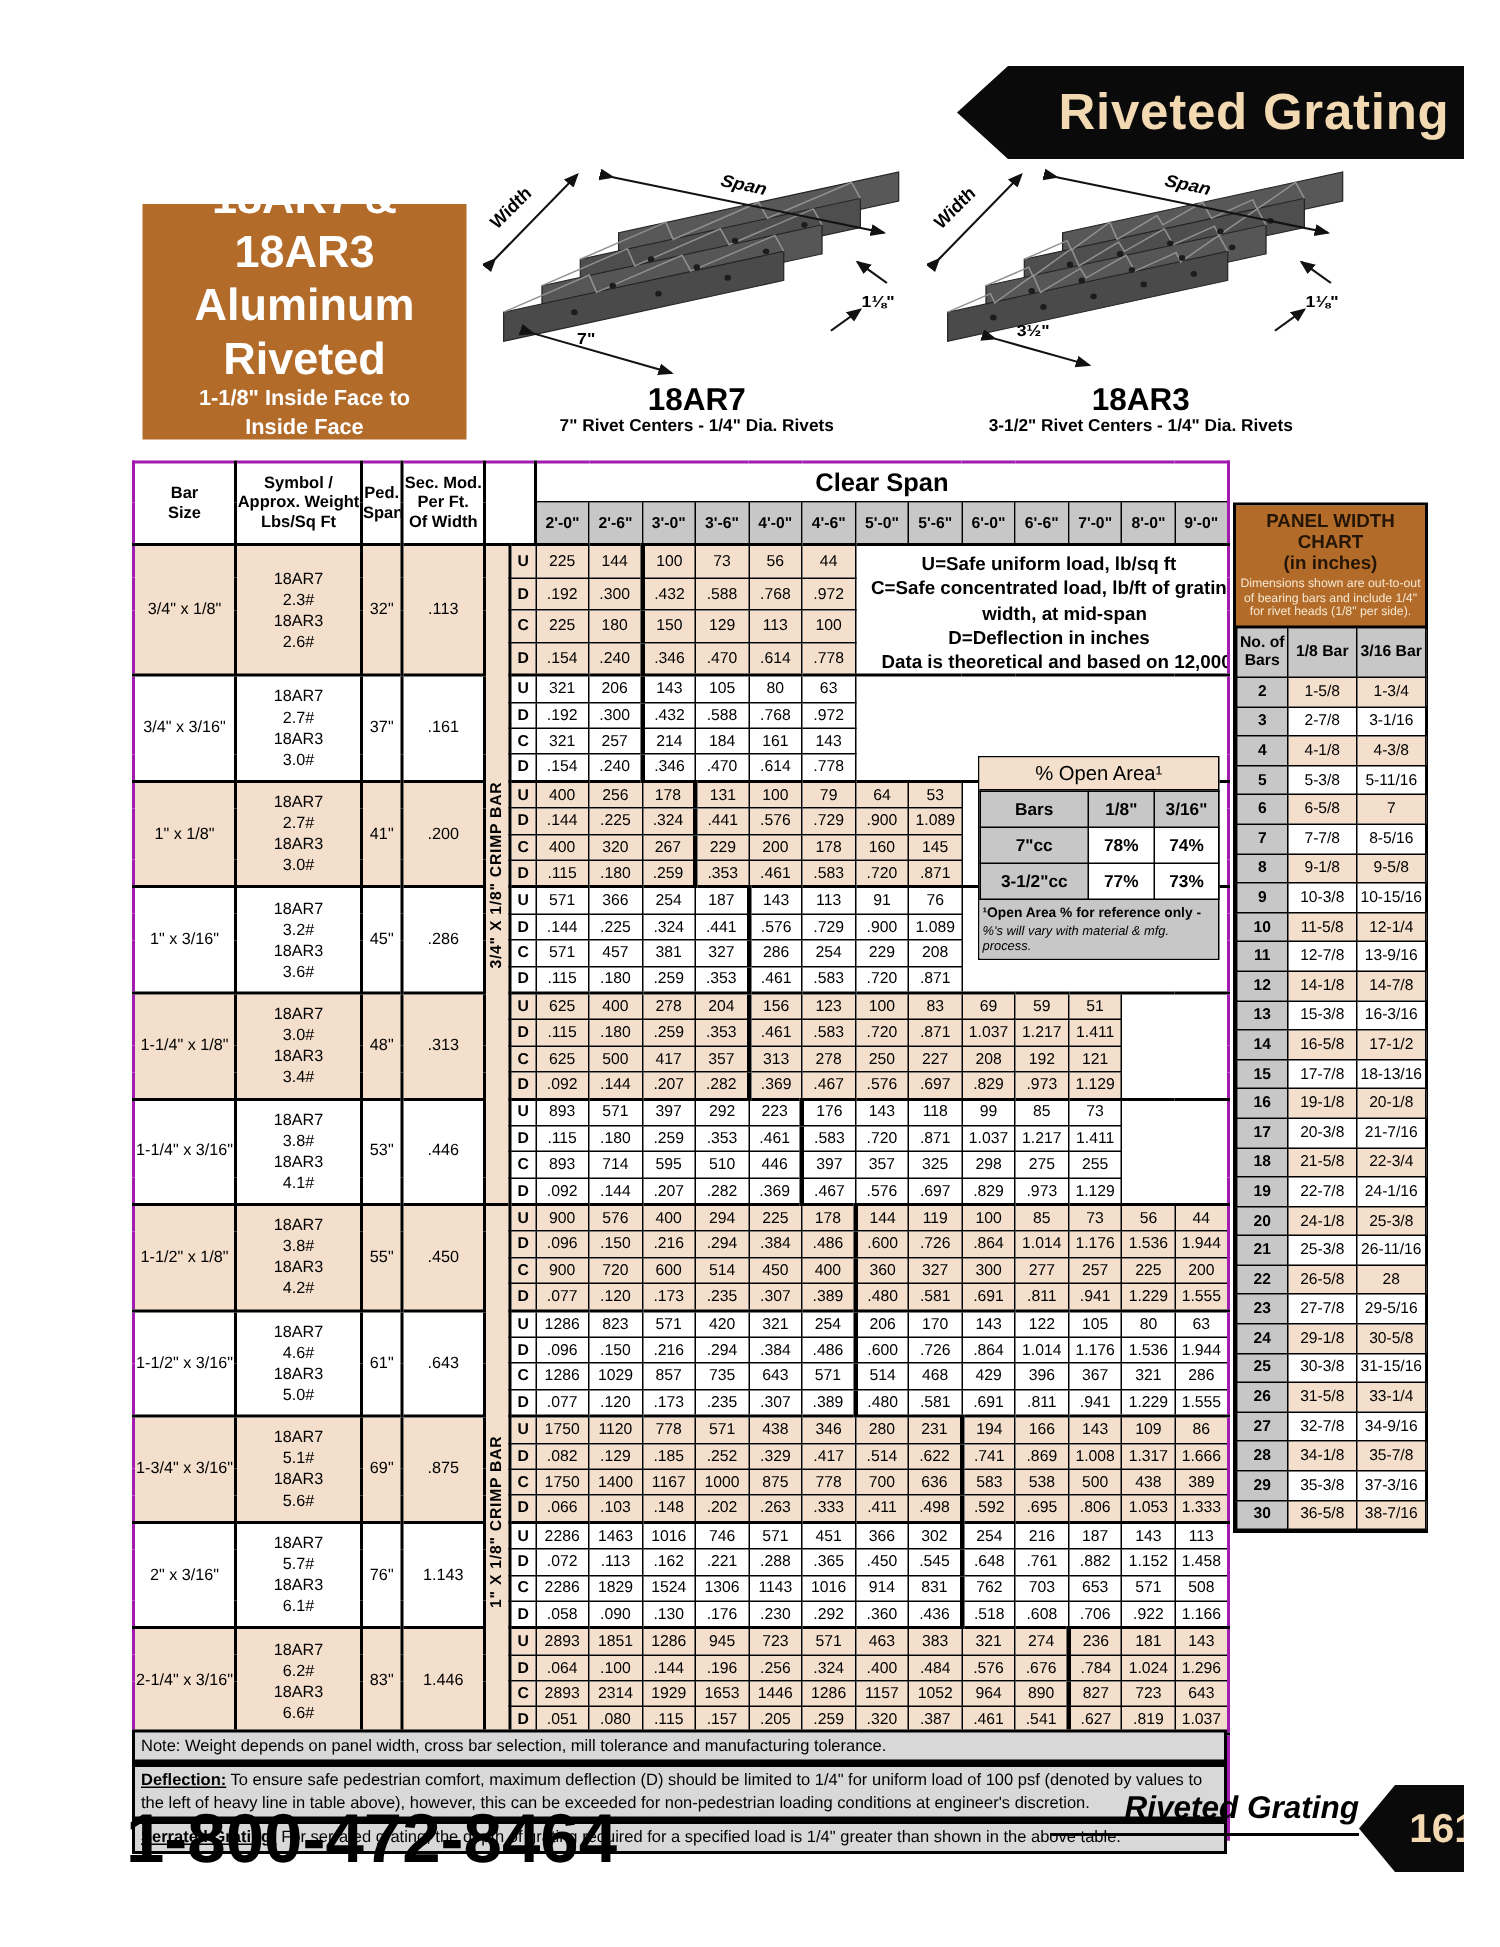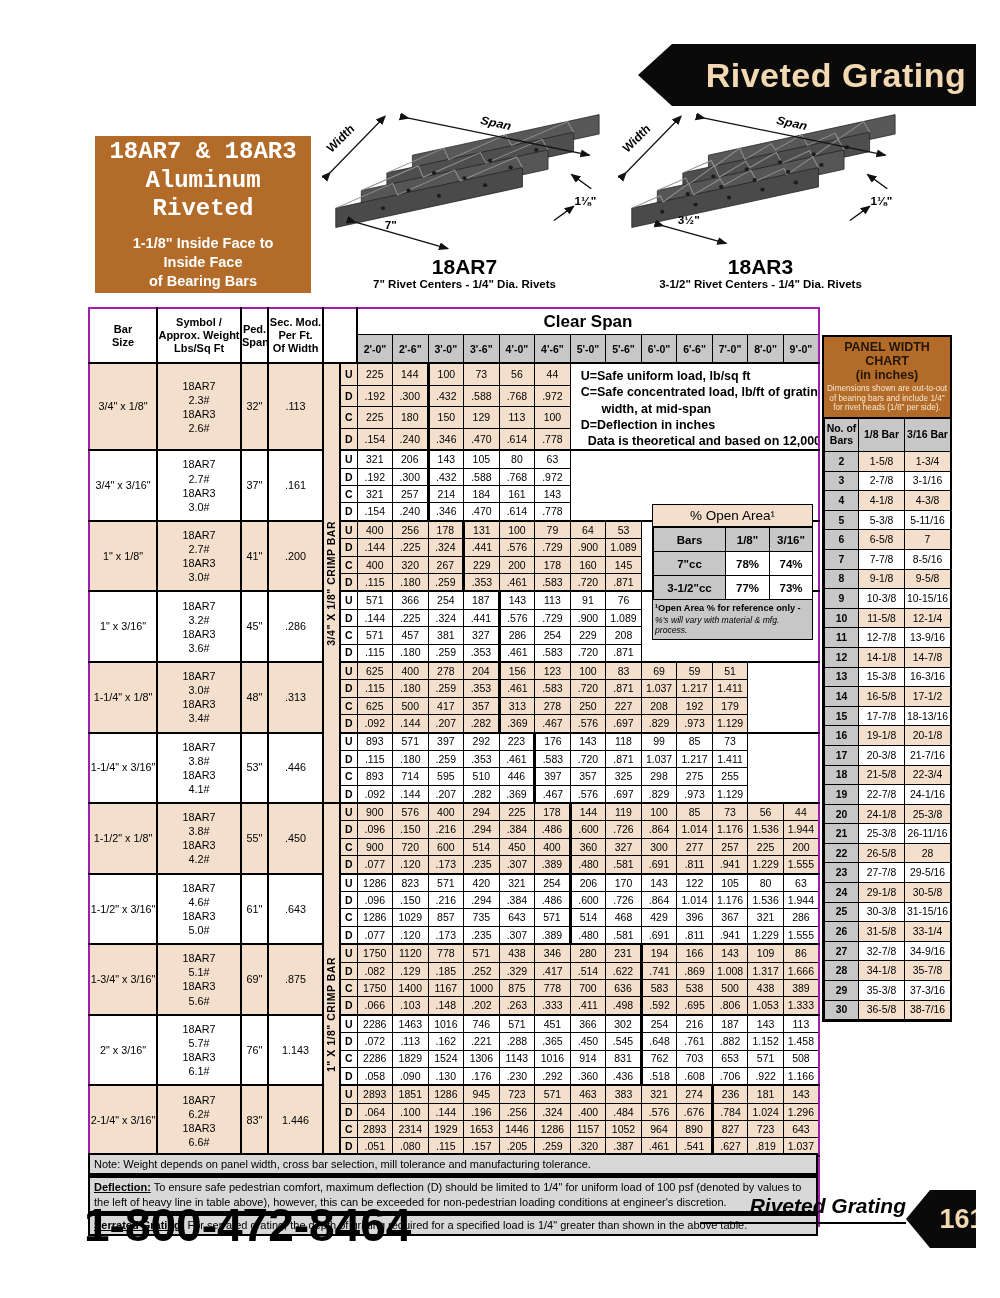--- a/index.html
+++ b/index.html
@@ -8,21 +8,21 @@
 
   
   .banner{position:absolute;left:638px;top:44px;width:362px;height:62px;background:#0a0a0a;
           clip-path:polygon(0 50%,34px 0,100% 0,100% 100%,34px 100%);
           display:flex;align-items:center;justify-content:center;padding-left:34px;box-sizing:border-box;}
   .banner span{color:#f3d9b2;font-size:34px;font-weight:bold;letter-spacing:.5px;}
 
   
   .intro{position:absolute;left:95px;top:136px;width:216px;height:157px;background:#b26b28;color:#fff;
          text-align:center;display:flex;flex-direction:column;justify-content:center;}
-  .intro .big{font-size:24px;font-weight:bold;line-height:1.18;font-family:Liberation Mono, monospace;}
+  .intro .big{font-size:30px;font-weight:bold;line-height:1.18;}
   .intro .sp{height:11px;}
   .intro .small{font-size:14.5px;font-weight:bold;line-height:1.3;}
 
   
   .product{position:absolute;width:285px;text-align:center;}
   .p1{left:322px;top:104px;}
   .p2{left:618px;top:104px;}
   .product svg{width:285px;height:150px;display:block;}
   .pname{font-size:21px;font-weight:bold;line-height:1;margin-top:2px;}
   .pcap{font-size:11.5px;font-weight:bold;margin-top:1px;}
@@ -43,21 +43,21 @@
   .lt td.crimp{background:#f3dfcb;}
   .vert{writing-mode:vertical-rl;transform:rotate(180deg);font-size:10.5px;font-weight:bold;
         letter-spacing:.5px;white-space:nowrap;margin:0 auto;}
   .lt td.ltr{font-weight:bold;}
   .lt .sh{background:#f3dfcb;}
   .lt .br2{border-right-width:2px;}
   .lt tr.gs td{border-top:2px solid #000;}
   .lt td.hv{border-left:3px solid #000;}
   .lt td.blank{border:none;background:#fff;}
   .lt td.legend{border:none;border-left:1px solid #000;border-bottom:2px solid #000;background:#fff;
-                text-align:left;vertical-align:top;padding:4px 0 0 10px;}
+                text-align:center;vertical-align:top;padding:4px 0 0 10px;}
   .legend div{font-size:12.5px;font-weight:bold;white-space:pre;line-height:1.3;}
 
   
   .oa{position:absolute;left:652px;top:504px;width:161px;border:1px solid #000;background:#fff;box-sizing:border-box;}
   .oa .t{background:#f3dfcb;font-weight:normal;font-size:13.5px;text-align:center;
          border-bottom:1px solid #000;padding:3px 0;}
   .oa table{width:100%;border-collapse:collapse;table-layout:fixed;}
   .oa td{border:1px solid #000;font-size:11.5px;font-weight:bold;text-align:center;height:21px;}
   .oa td.h{background:#c7c7c7;}
   .oa .fn{background:#c7c7c7;font-size:8.6px;text-align:left;padding:3px 2px;line-height:1.25;}
@@ -507,21 +507,21 @@
           <td class="dc sh">625</td>
           <td class="dc sh">500</td>
           <td class="dc sh">417</td>
           <td class="dc sh">357</td>
           <td class="dc sh hv">313</td>
           <td class="dc sh">278</td>
           <td class="dc sh">250</td>
           <td class="dc sh">227</td>
           <td class="dc sh">208</td>
           <td class="dc sh">192</td>
-          <td class="dc sh">179</td>
+          <td class="dc sh">121</td>
         </tr>
         <tr>
           <td class="ltr sh">D</td>
           <td class="dc sh">.092</td>
           <td class="dc sh">.144</td>
           <td class="dc sh">.207</td>
           <td class="dc sh">.282</td>
           <td class="dc sh hv">.369</td>
           <td class="dc sh">.467</td>
           <td class="dc sh">.576</td>

